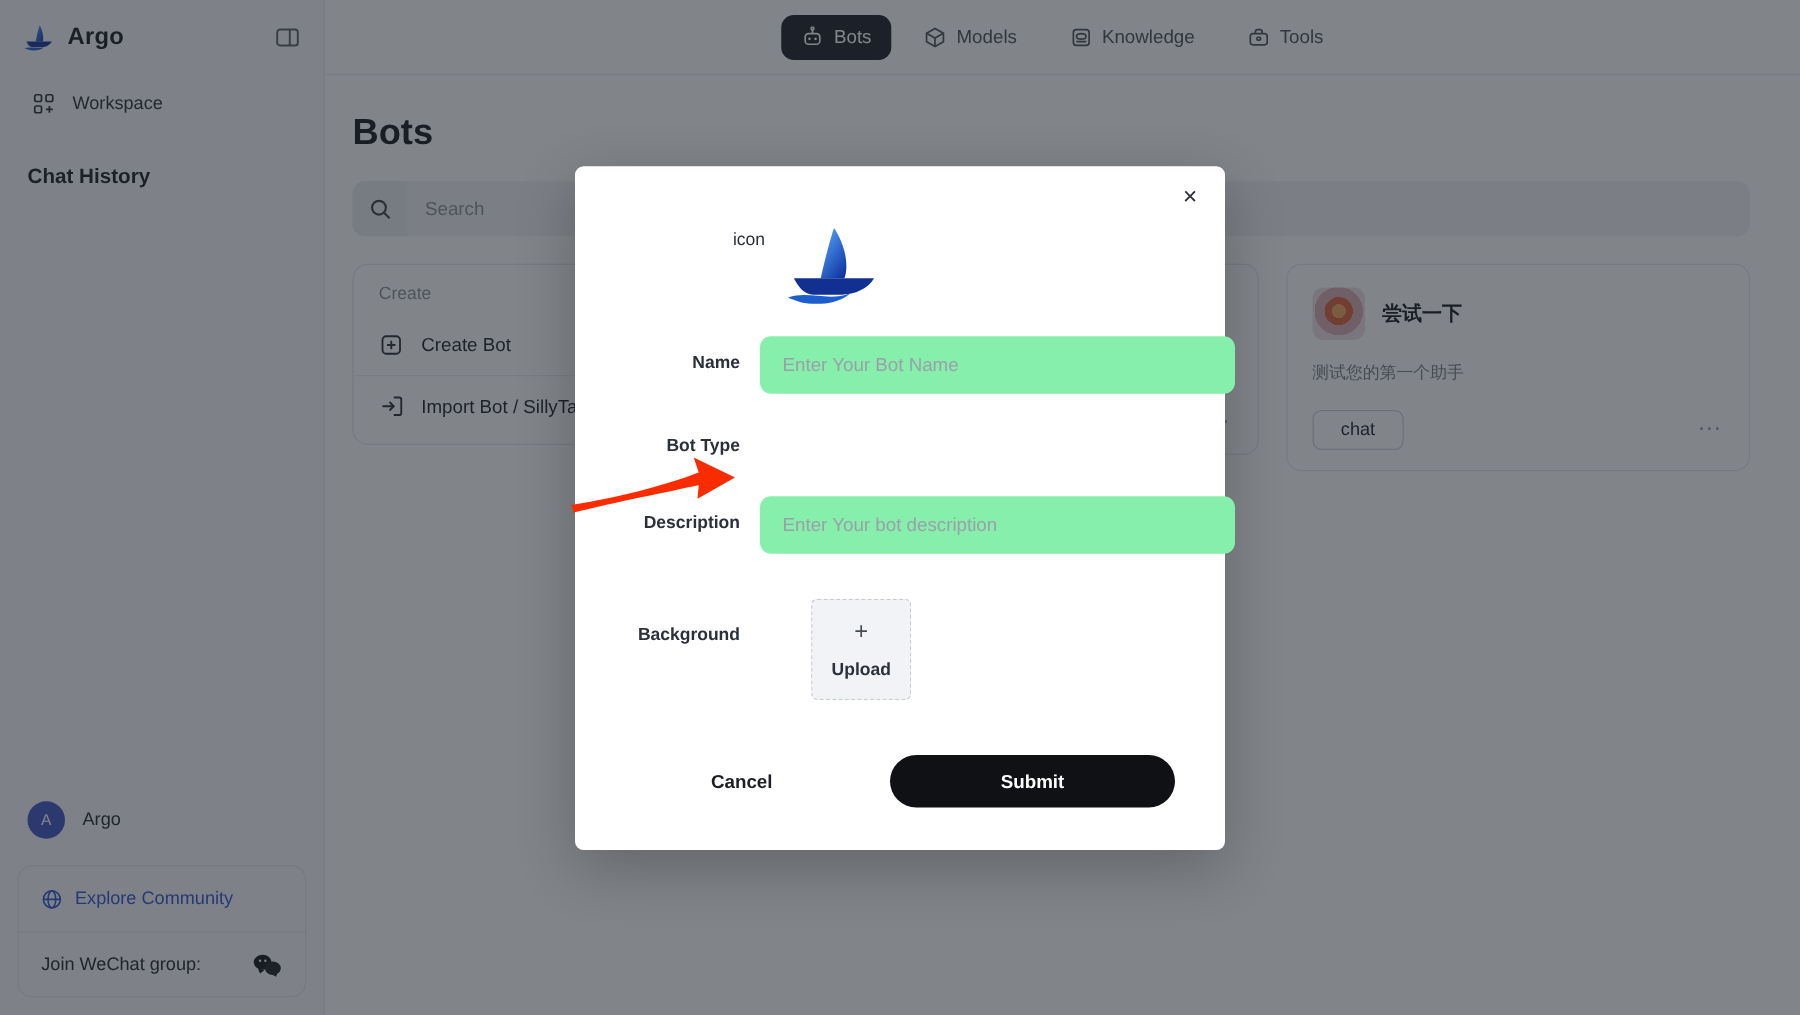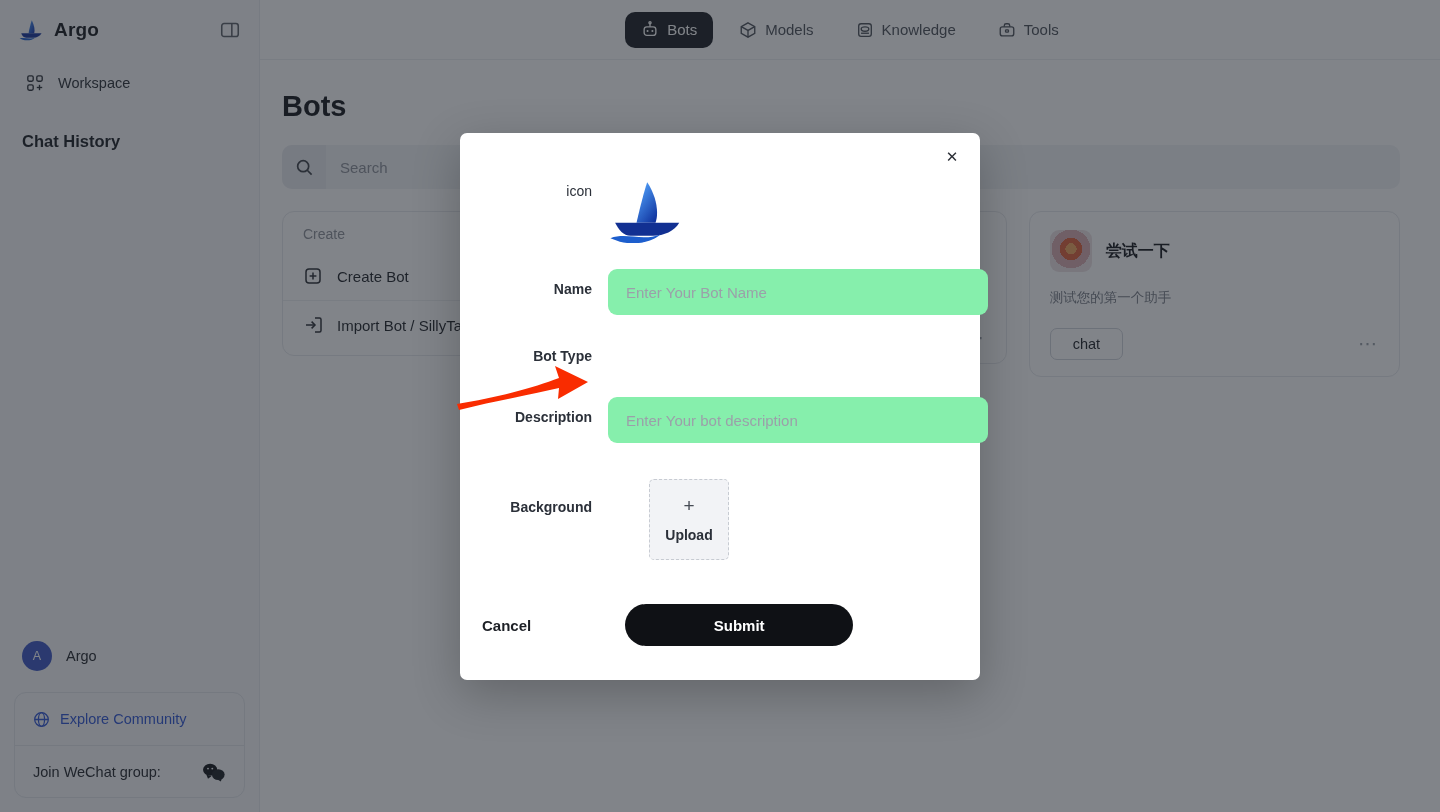--- a/index.html
+++ b/index.html
@@ -141,21 +141,21 @@
     display: flex; align-items: center; justify-content: center;
     color: #2b2f36; font-size: 15px; cursor: pointer;
   }
   .frow { display: flex; align-items: flex-start; }
   .flabel {
     width: 148px; flex: none; text-align: right; padding-right: 16px;
     font-size: 14px; font-weight: 700; color: #2b3039;
   }
   .fbody { flex: 1 1 auto; }
 
-  .row-icon { margin-top: 48px; }
+  .row-icon { margin-top: 48px; padding-left: 20px; }
   .row-icon .flabel { font-weight: 400; color: #2b3039; padding-top: 2px; }
   .bot-logo { width: 76px; height: 62px; display:block; }
 
   .row-name { margin-top: 26px; }
   .row-name .flabel { padding-top: 12px; }
   .text-field {
     width: 380px; height: 46px; background: #86efac; border: 0; border-radius: 9px;
     padding: 0 18px; font-size: 15px; color: #3c4149; outline: none;
     font-family: "Liberation Sans", sans-serif;
   }
@@ -181,21 +181,21 @@
     width: 80px; height: 81px; background: #f2f3f6;
     border: 1px dashed #c7cbd2; border-radius: 5px;
     display: flex; flex-direction: column; align-items: center; justify-content: center;
     gap: 12px; cursor: pointer;
   }
   .upload-plus { font-size: 19px; color: #464b54; line-height: 1; }
   .upload-text { font-size: 14px; font-weight: 700; color: #2b3039; }
 
   .modal-actions {
     position: absolute; left: 0; right: 12px; bottom: 34px;
-    display: flex; align-items: center; gap: 0; padding-right: 28px;
+    display: flex; align-items: center; justify-content: flex-end; gap: 0; padding-right: 28px;
   }
   .btn-cancel {
     background: transparent; border: 0; font-size: 15px; font-weight: 700;
     color: #1d2026; cursor: pointer; padding: 12px 22px; margin-right: 72px;
     font-family: "Liberation Sans", sans-serif;
   }
   .btn-submit {
     width: 228px; height: 42px; border: 0; border-radius: 21px;
     background: #0f1115; color: #ffffff; font-size: 15px; font-weight: 700;
     cursor: pointer; font-family: "Liberation Sans", sans-serif;

